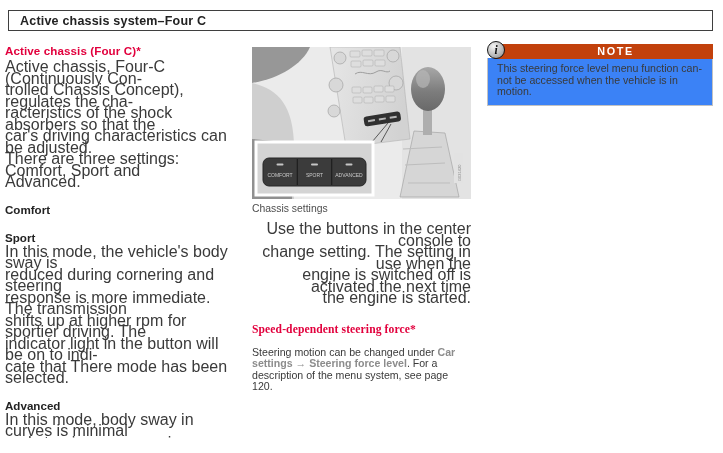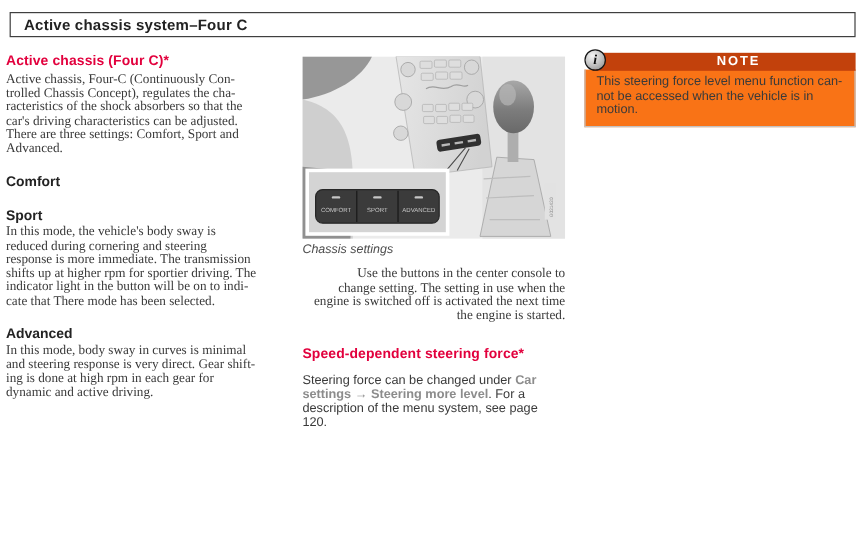--- a/index.html
+++ b/index.html
@@ -42,39 +42,37 @@
     margin: 0 0 4px 0;
     letter-spacing: 0.1px;
   }
   .sub-heading {
     color: #232323;
     font-size: 11.6px;
     font-weight: bold;
     margin: 15px 0 2px 0;
   }
   .body-text {
-    font-size: 11px;
+    font-size: 16px;
     line-height: 11.5px;
     margin: 0;
     color: #3a3a3a;
     white-space: pre-line;
-    font-family: Liberation Serif, serif;
   }
 
   
   .figure-wrap { margin-top: 3px; width: 219px; height: 152px; }
   .figure-wrap svg { display: block; }
   .caption {
     font-size: 10.4px;
-    font-style: italic;
     color: #4d4d4d;
     margin: 4px 0 0 0;
   }
   .op-para { margin-top: 9px; text-align: right; }
-  .steer-heading { margin-top: 19px; }
+  .steer-heading { margin-top: 19px; font-family: Liberation Serif, serif; }
   .menu-para {
     font-size: 10.6px;
     line-height: 11.5px;
     margin: 11px 0 0 0;
     color: #3a3a3a;
   }
   .menu-item { color: #8c8c8c; font-weight: bold; }
   .menu-arrow { color: #8c8c8c; font-weight: bold; }
 
   
@@ -102,21 +100,21 @@
     border: 1.7px solid #161616;
     z-index: 2;
     display: flex; align-items: center; justify-content: center;
     font-family: "Liberation Serif", serif;
     font-weight: bold; font-style: italic;
     font-size: 11.5px; color: #0d0d0d;
   }
   .note-body {
     border: 1px solid #c2c2c2;
     border-top: none;
-    background: #f97316;
+    background: #3b82f6;
     padding: 5px 9px 7px 9px;
     font-size: 10.6px;
     line-height: 11.6px;
     color: #3a3a3a;
     white-space: pre-line;
   }
 </style>
 </head>
 <body>
 
@@ -235,21 +233,21 @@
 
     <p class="caption">Chassis settings</p>
 
     <p class="body-text op-para">Use the buttons in the center console to
 change setting. The setting in use when the
 engine is switched off is activated the next time
 the engine is started.</p>
 
     <h3 class="red-heading steer-heading">Speed-dependent steering force*</h3>
 
-    <p class="menu-para"><span>Steering force can be changed under </span><span class="menu-item">Car settings</span> <span class="menu-arrow">→</span> <span class="menu-item">Steering more level</span><span>. For a description of the menu system, see page 120.</span></p>
+    <p class="menu-para"><span>Steering motion can be changed under </span><span class="menu-item">Car settings</span> <span class="menu-arrow">→</span> <span class="menu-item">Steering force level</span><span>. For a description of the menu system, see page 120.</span></p>
   </div>
 
   <div class="note">
     <div class="note-header">
       <div class="note-icon">
           <span>i</span>
         </div>
       <div class="note-bar">
         <span class="note-title">NOTE</span>
       </div>

